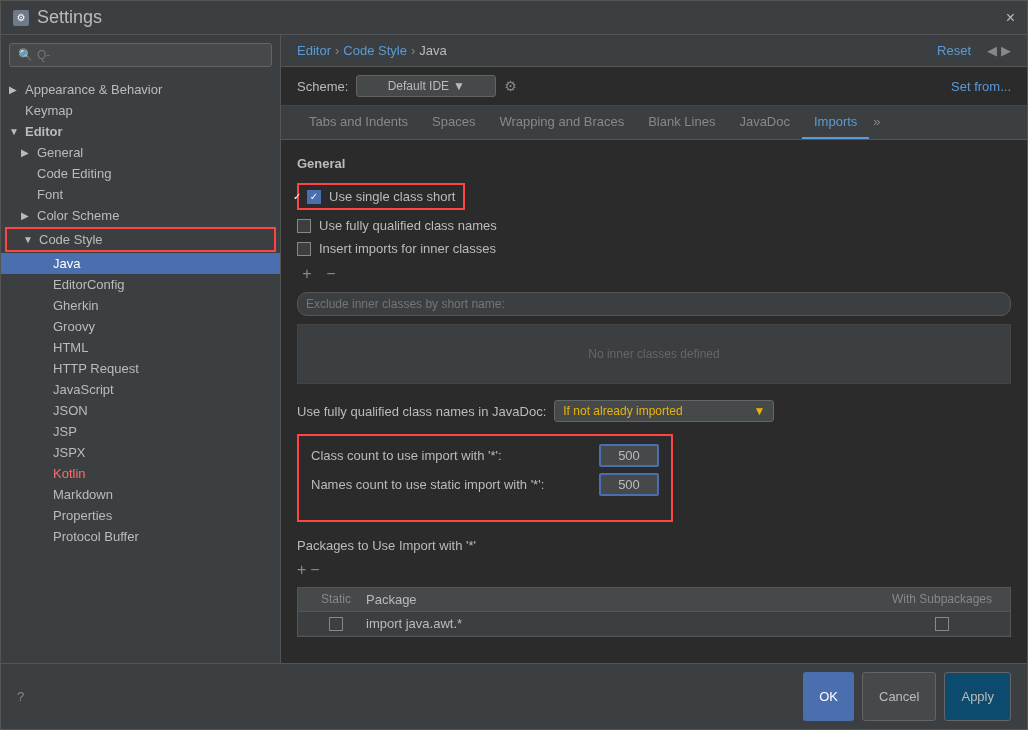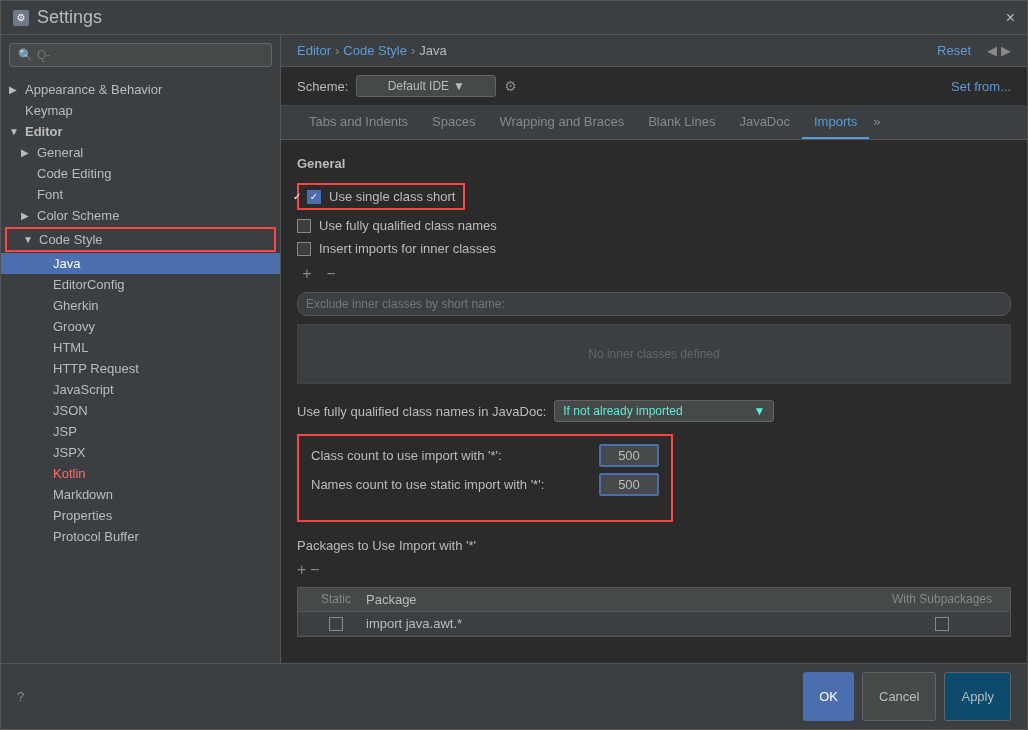--- a/index.html
+++ b/index.html
@@ -67,21 +67,21 @@
     .plus-minus { display: flex; gap: 4px; margin: 8px 0; }
     .pm-btn { color: #888; cursor: pointer; font-size: 16px; width: 20px; height: 20px; display: flex; align-items: center; justify-content: center; }
 
     .exclude-input { background: #3c3f41; border: 1px solid #555; color: #fca5a5; font-size: 12px; padding: 4px 8px; width: 100%; margin-bottom: 8px; border-radius: 10px; }
 
     .inner-classes-box { background: #3c3f41; border: 1px solid #444; min-height: 60px; display: flex; align-items: center; justify-content: center; margin-bottom: 16px; }
     .inner-classes-empty { color: #666; font-size: 12px; }
 
     .javadoc-row { display: flex; align-items: center; gap: 8px; margin-bottom: 12px; }
     .javadoc-label { color: #bbbbbb; font-size: 13px; }
-    .javadoc-select { background: #45494a; border: 1px solid #646464; color: #5eead4; padding: 3px 8px; font-size: 12px; border-radius: 3px; min-width: 220px; display: flex; align-items: center; justify-content: space-between; cursor: pointer; }
+    .javadoc-select { background: #45494a; border: 1px solid #646464; color: #eab308; padding: 3px 8px; font-size: 12px; border-radius: 3px; min-width: 220px; display: flex; align-items: center; justify-content: space-between; cursor: pointer; }
     .count-row { display: flex; align-items: center; gap: 8px; margin-bottom: 6px; }
     .count-row:last-child { margin-bottom: 16px; }
     .count-label { color: #bbbbbb; font-size: 13px; min-width: 280px; }
     .count-input { background: #45494a; border: 2px solid #4b6eaf; color: #bbbbbb; font-size: 13px; padding: 2px 6px; width: 60px; text-align: center; border-radius: 2px; }
 
     .packages-label { color: #bbbbbb; font-size: 13px; margin-bottom: 8px; }
     .packages-toolbar { display: flex; gap: 4px; margin-bottom: 8px; }
     .pkg-btn { color: #888; font-size: 16px; cursor: pointer; }
 
     .packages-table { border: 1px solid #555; background: #3c3f41; width: 100%; }

